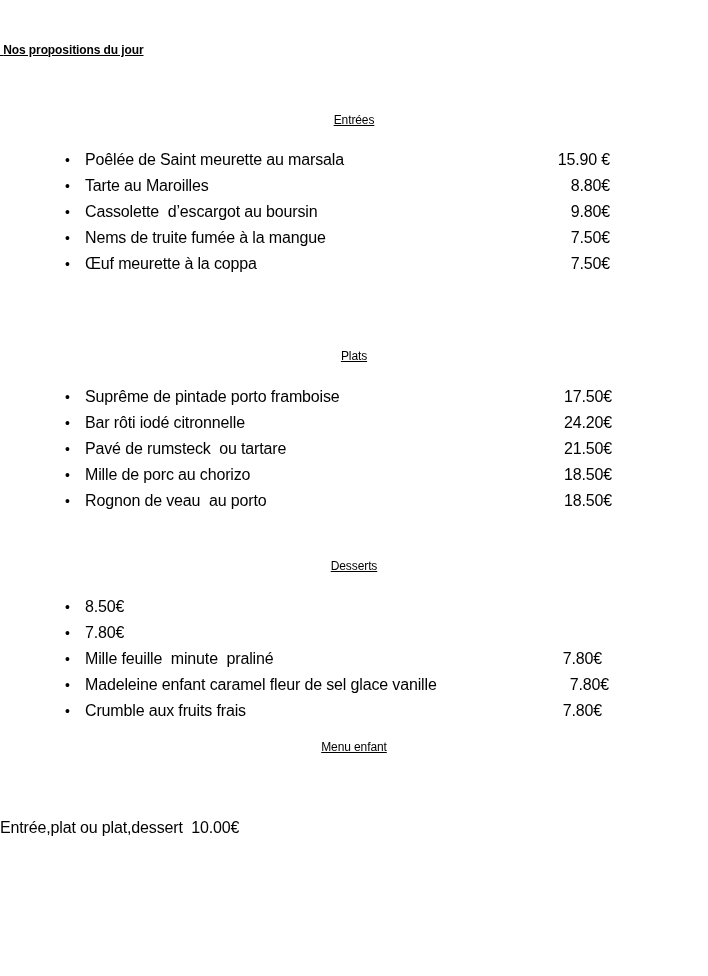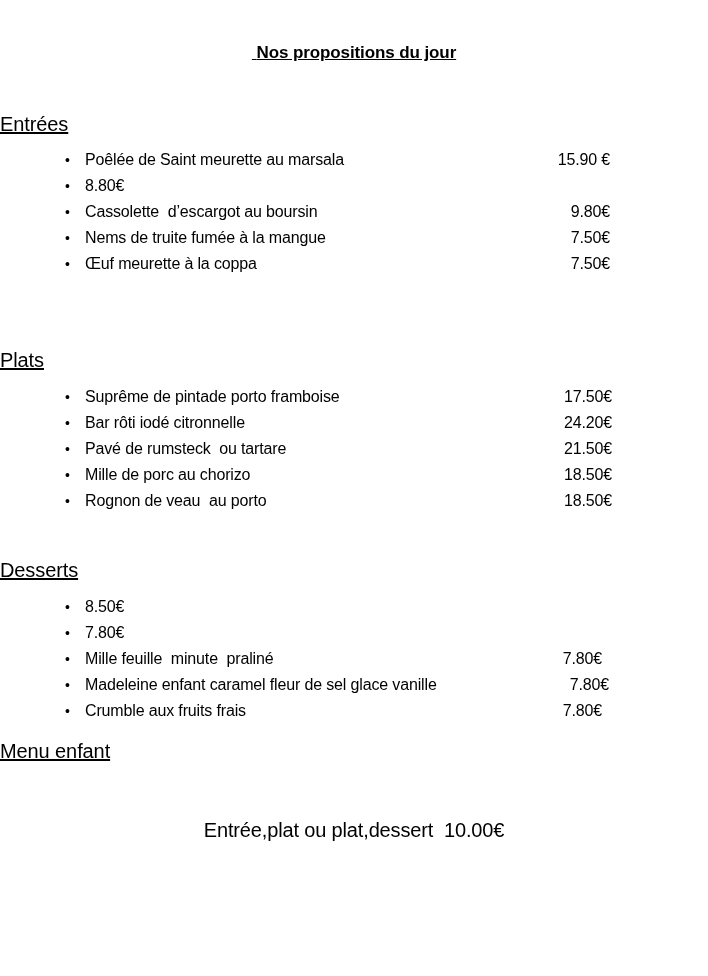--- a/index.html
+++ b/index.html
@@ -11,35 +11,36 @@
     overflow: hidden;
     font-family: "Liberation Sans", sans-serif;
     color: #000000;
     -webkit-font-smoothing: antialiased;
   }
   .abs { position: absolute; }
 
   
   .doc-title {
     left: 0; right: 0; top: 43px;
-    text-align: center;
-    font-size: 17px;
+    text-align: left;
+    font-size: 12px;
     font-weight: 700;
     letter-spacing: -0.1px;
   }
   .doc-title .u {
     text-decoration: underline;
     white-space: pre;
   }
   .doc-title .u::before { content: " "; } 
 
   
   .heading {
     left: 0; right: 0;
-    font-size: 20px;
+    text-align: center;
+    font-size: 12px;
     letter-spacing: -0.1px;
   }
   .heading span { text-decoration: underline; }
   .heading-entrees  { top: 113px; }
   .heading-plats    { top: 349px; }
   .heading-desserts { top: 559px; }
   .heading-enfant   { top: 740px; }
 
   
   ul.menu-list {
@@ -67,22 +68,22 @@
     flex: 1 1 auto;
     white-space: pre;   
     overflow: hidden;
   }
   .item-price { white-space: pre; }
   li.nudge .item-price { margin-right: -7px; } 
 
   
   .footer-line {
     left: 0; right: 0; top: 819px;
-    text-align: center;
-    font-size: 20px;
+    text-align: left;
+    font-size: 16px;
     letter-spacing: -0.15px;
     white-space: pre;
   }
 </style>
 </head>
 <body>
 
 <div class="abs doc-title">
   <span class="u">Nos propositions du jour</span>
 </div>
@@ -91,20 +92,21 @@
   <span>Entrées</span>
 </div>
 <ul class="abs menu-list list-entrees">
   <li>
     <span class="bullet">•</span>
     <span class="item-name">Poêlée de Saint meurette au marsala</span>
     <span class="item-price">15.90 €</span>
   </li>
   <li>
     <span class="bullet">•</span>
+    <span class="item-name">Tarte au Maroilles</span>
     <span class="item-price">8.80€</span>
   </li>
   <li>
     <span class="bullet">•</span>
     <span class="item-name">Cassolette  d’escargot au boursin</span>
     <span class="item-price">9.80€</span>
   </li>
   <li>
     <span class="bullet">•</span>
     <span class="item-name">Nems de truite fumée à la mangue</span>

